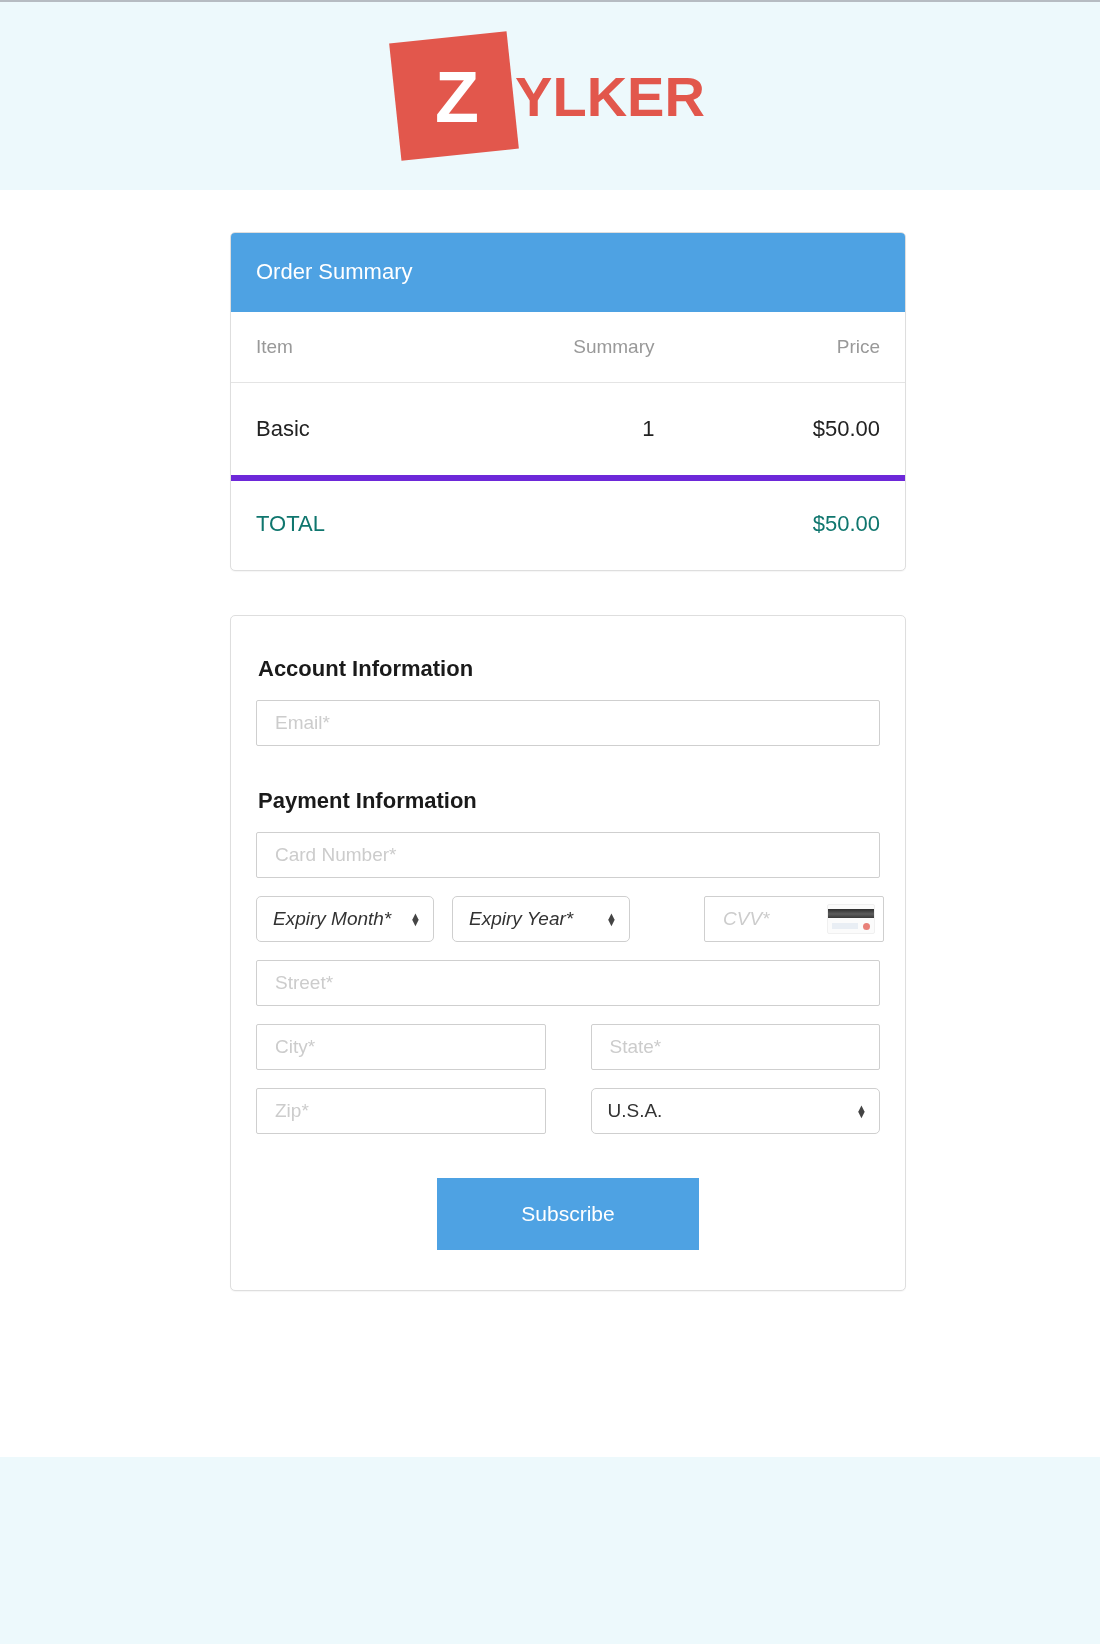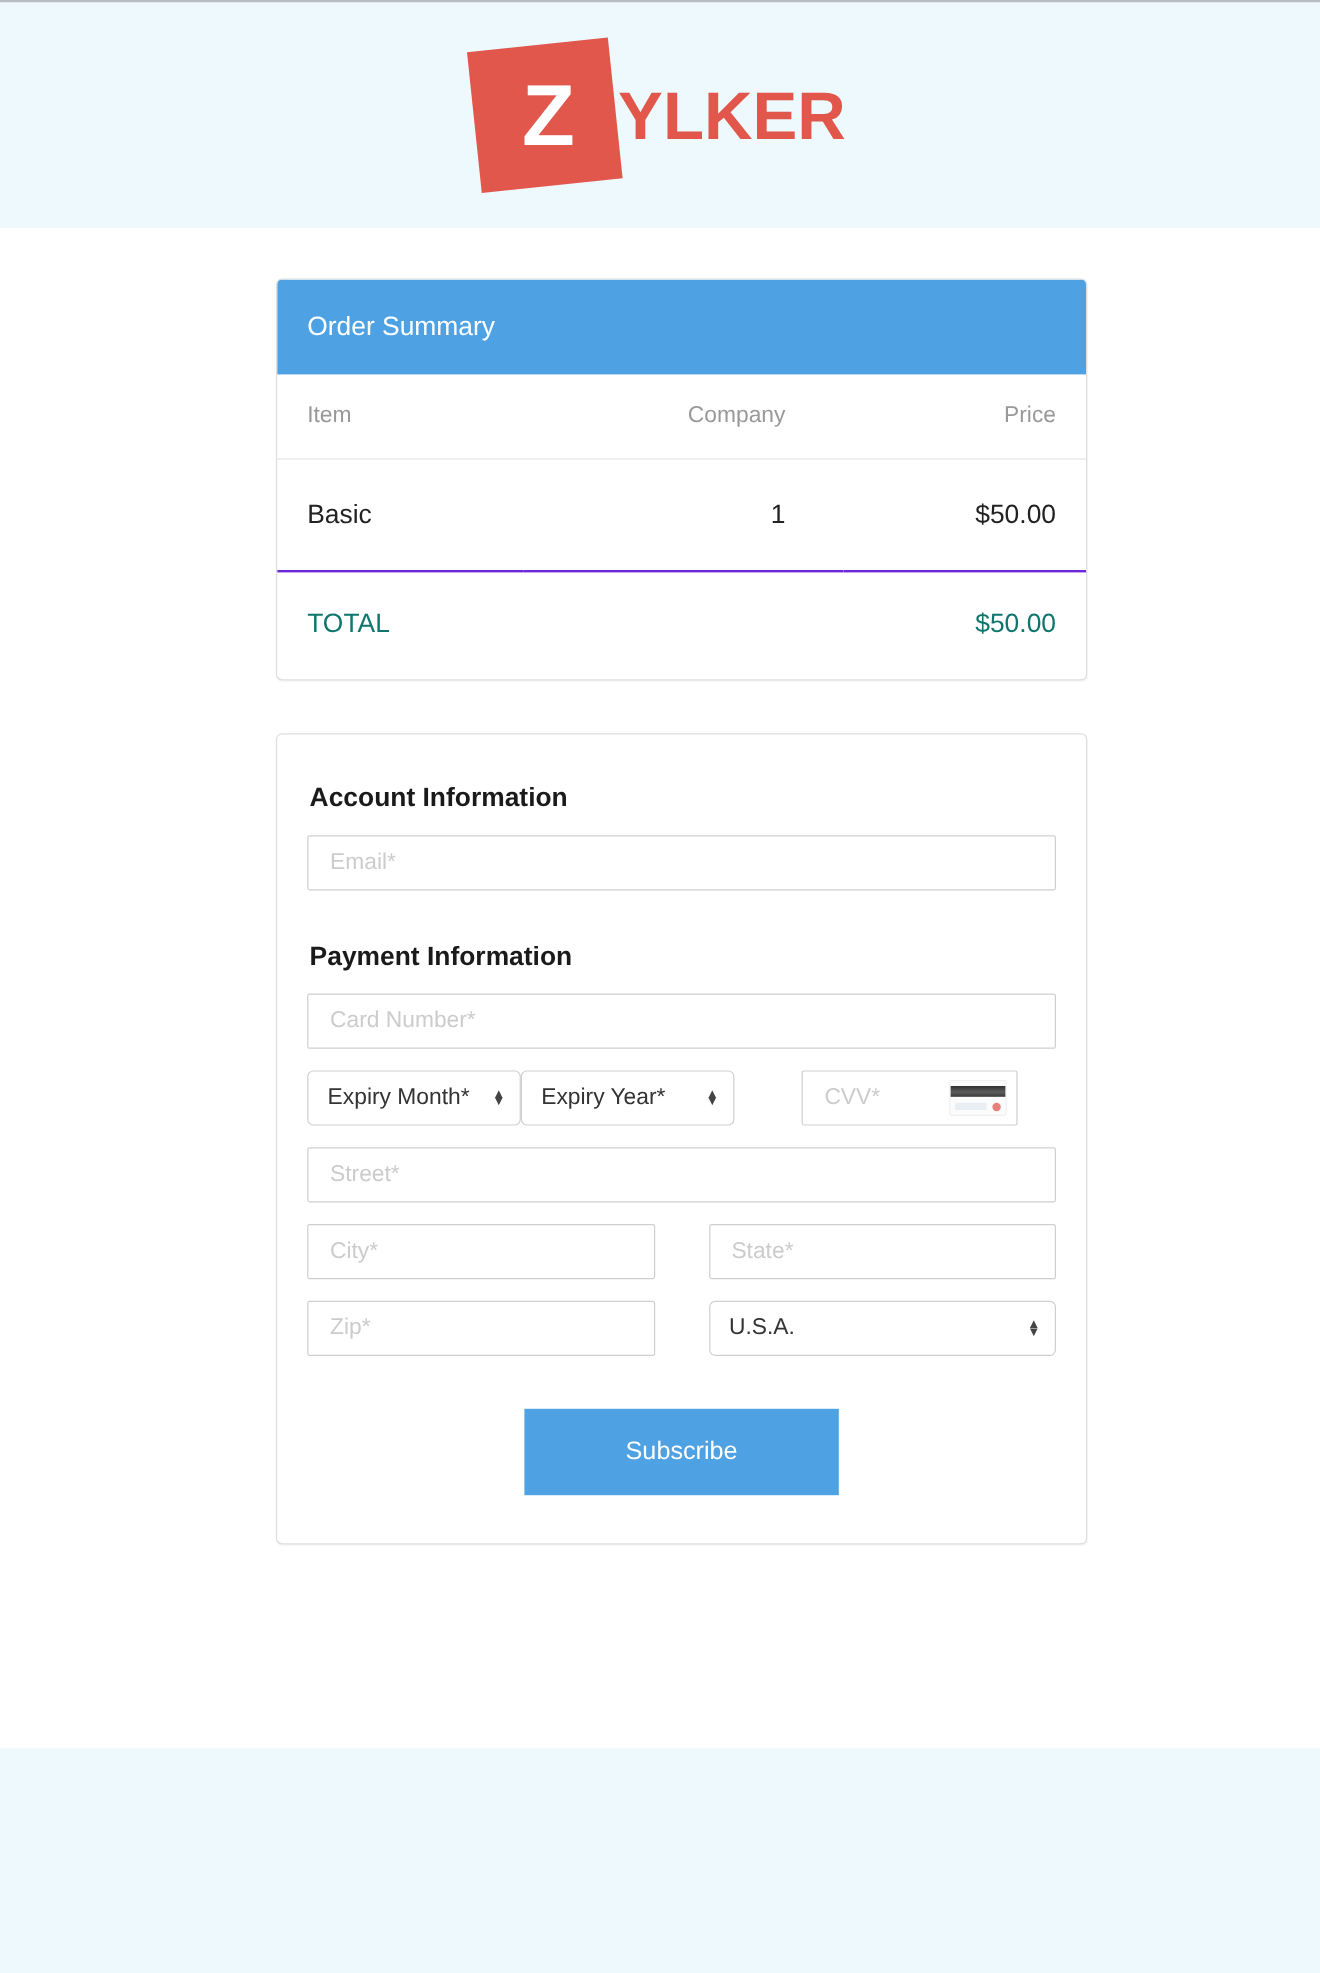--- a/index.html
+++ b/index.html
@@ -93,21 +93,21 @@
     color: #999999;
     font-size: 19px;
     padding: 24px 25px 24px 25px;
     border-bottom: 1px solid #e4e4e4;
     text-align: left;
   }
   .order-table td {
     font-size: 22px;
     color: #222222;
     padding: 33px 25px 33px 25px;
-    border-bottom: 2px solid #6d28d9;
+    border-bottom: 6px solid #6d28d9;
     text-align: left;
   }
   .order-table .col-qty { text-align: right; padding-right: 48px; }
   .order-table .col-price { text-align: right; }
   .order-table tr.total-row td {
     border-bottom: none;
     color: #0f766e;
     padding-top: 30px;
     padding-bottom: 33px;
   }
@@ -204,21 +204,23 @@
   .sel .arrows {
     display: flex;
     flex-direction: column;
     line-height: 6px;
     font-size: 11px;
     color: #444444;
     margin-left: 8px;
   }
   .expiry-row {
     display: flex;
+    gap: 18px;
     margin-bottom: 18px;
+    font-style: italic;
   }
   .expiry-row .ex-month { flex: 0 0 178px; }
   .expiry-row .ex-year  { flex: 0 0 178px; }
   .expiry-row .cvv      { flex: 0 0 180px; margin-left: 56px; }
 
   .row.half-sel > .half-left { flex: 1 1 0; }
   .row.half-sel > .half-right { flex: 1 1 0; }
 
   .btn-row {
     display: flex;
@@ -261,21 +263,21 @@
 
 <div class="page">
   <div class="wrap">
 
     <section class="order-card">
       <div class="order-head">Order Summary</div>
       <table class="order-table">
         <thead>
           <tr>
             <th>Item</th>
-            <th class="col-qty">Company</th>
+            <th class="col-qty">Summary</th>
             <th class="col-price">Price</th>
           </tr>
         </thead>
         <tbody>
           <tr>
             <td>Basic</td>
             <td class="col-qty">1</td>
             <td class="col-price">$50.00</td>
           </tr>
           <tr class="total-row">

